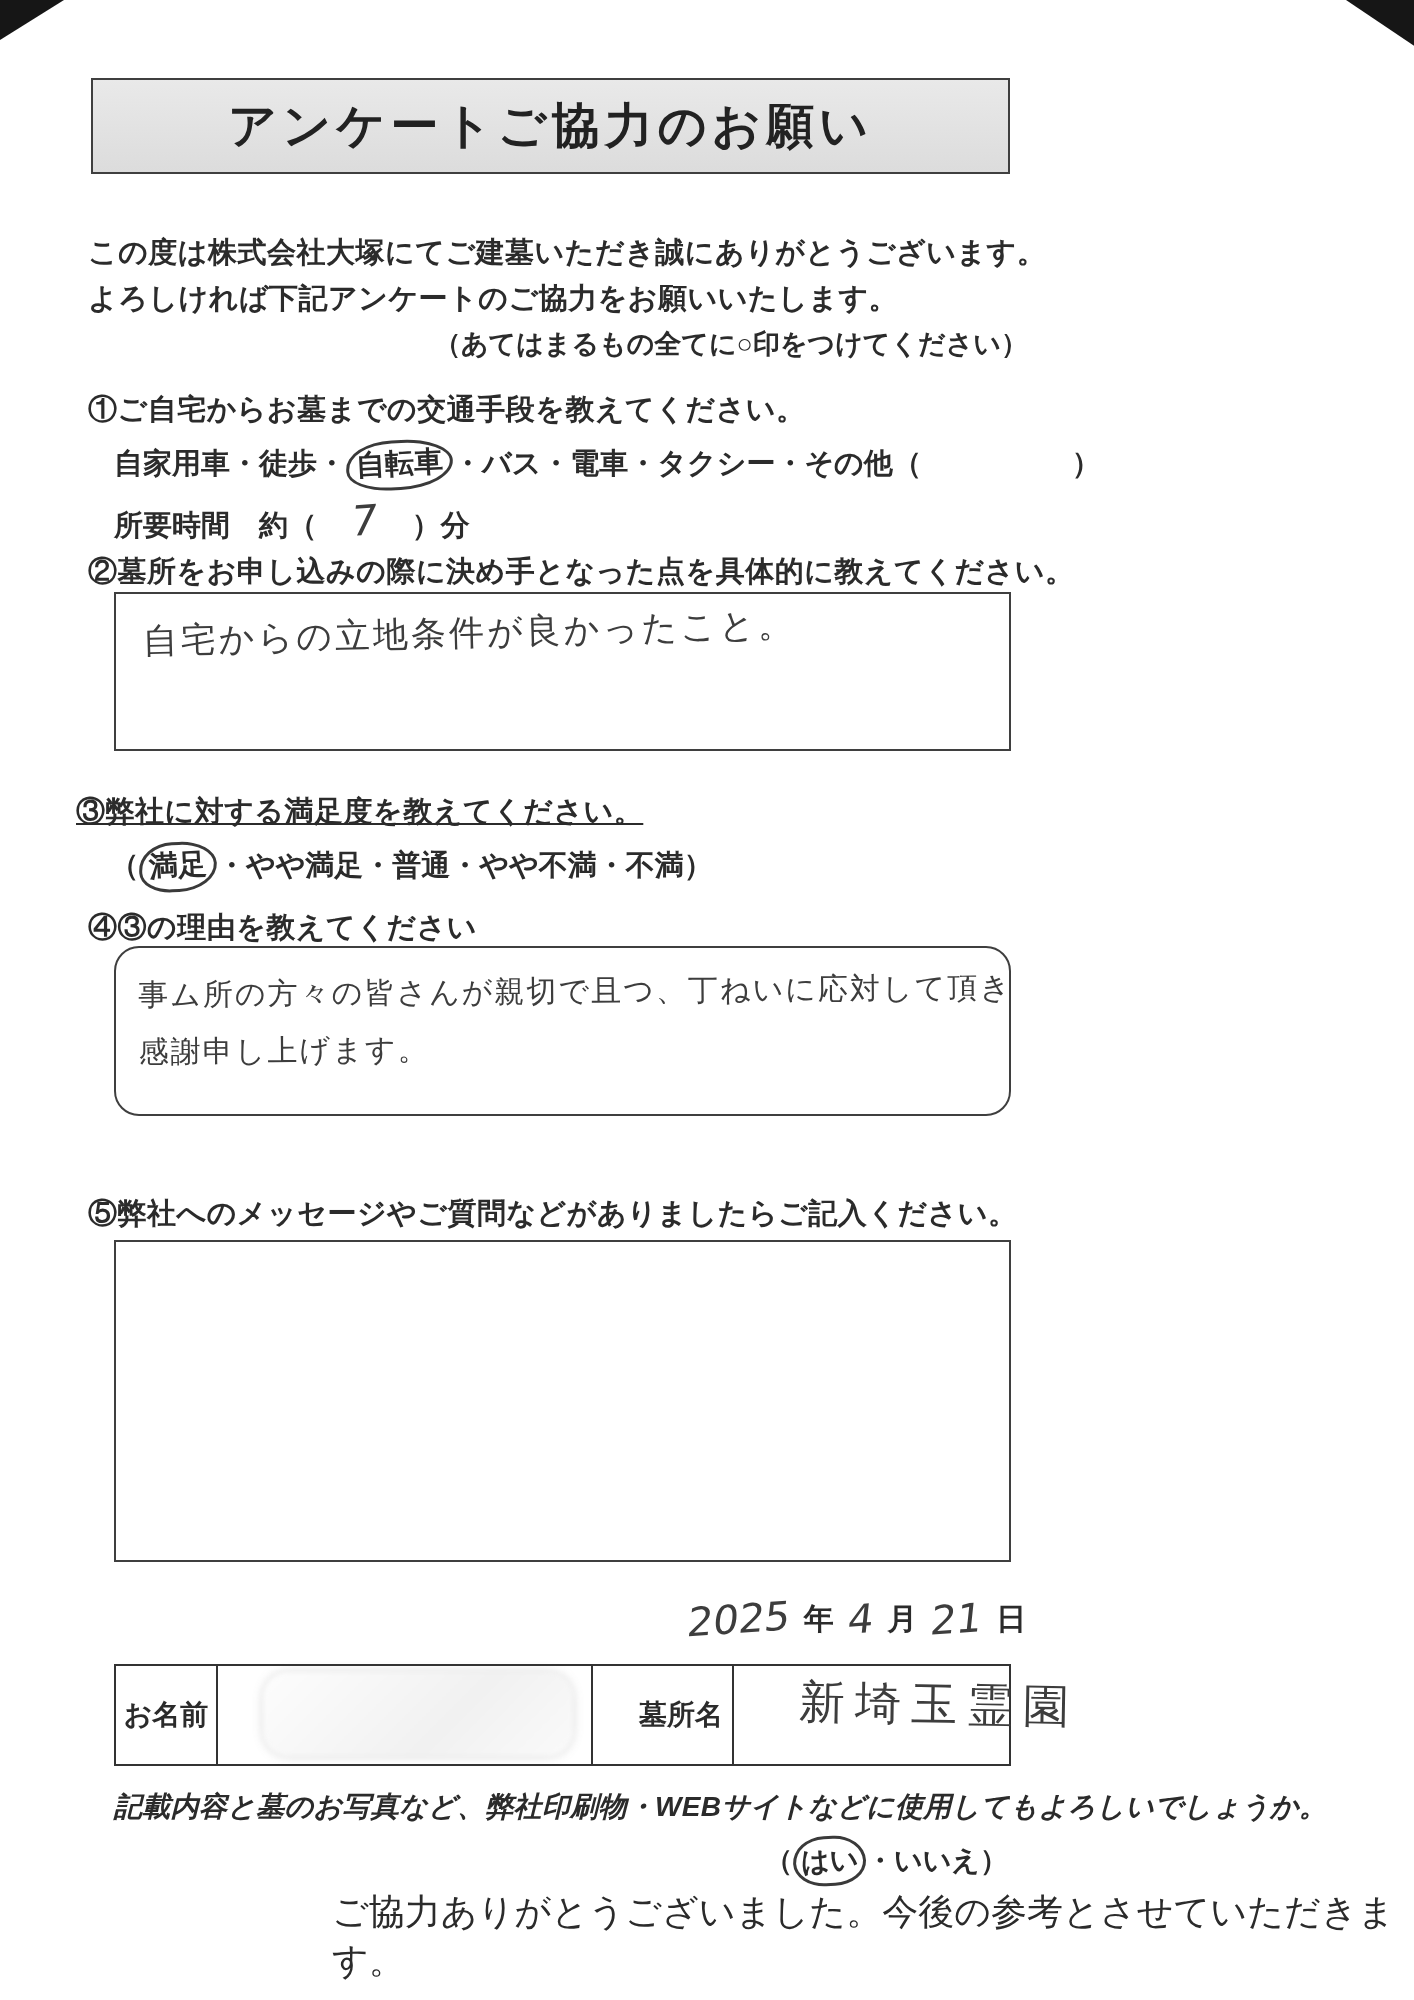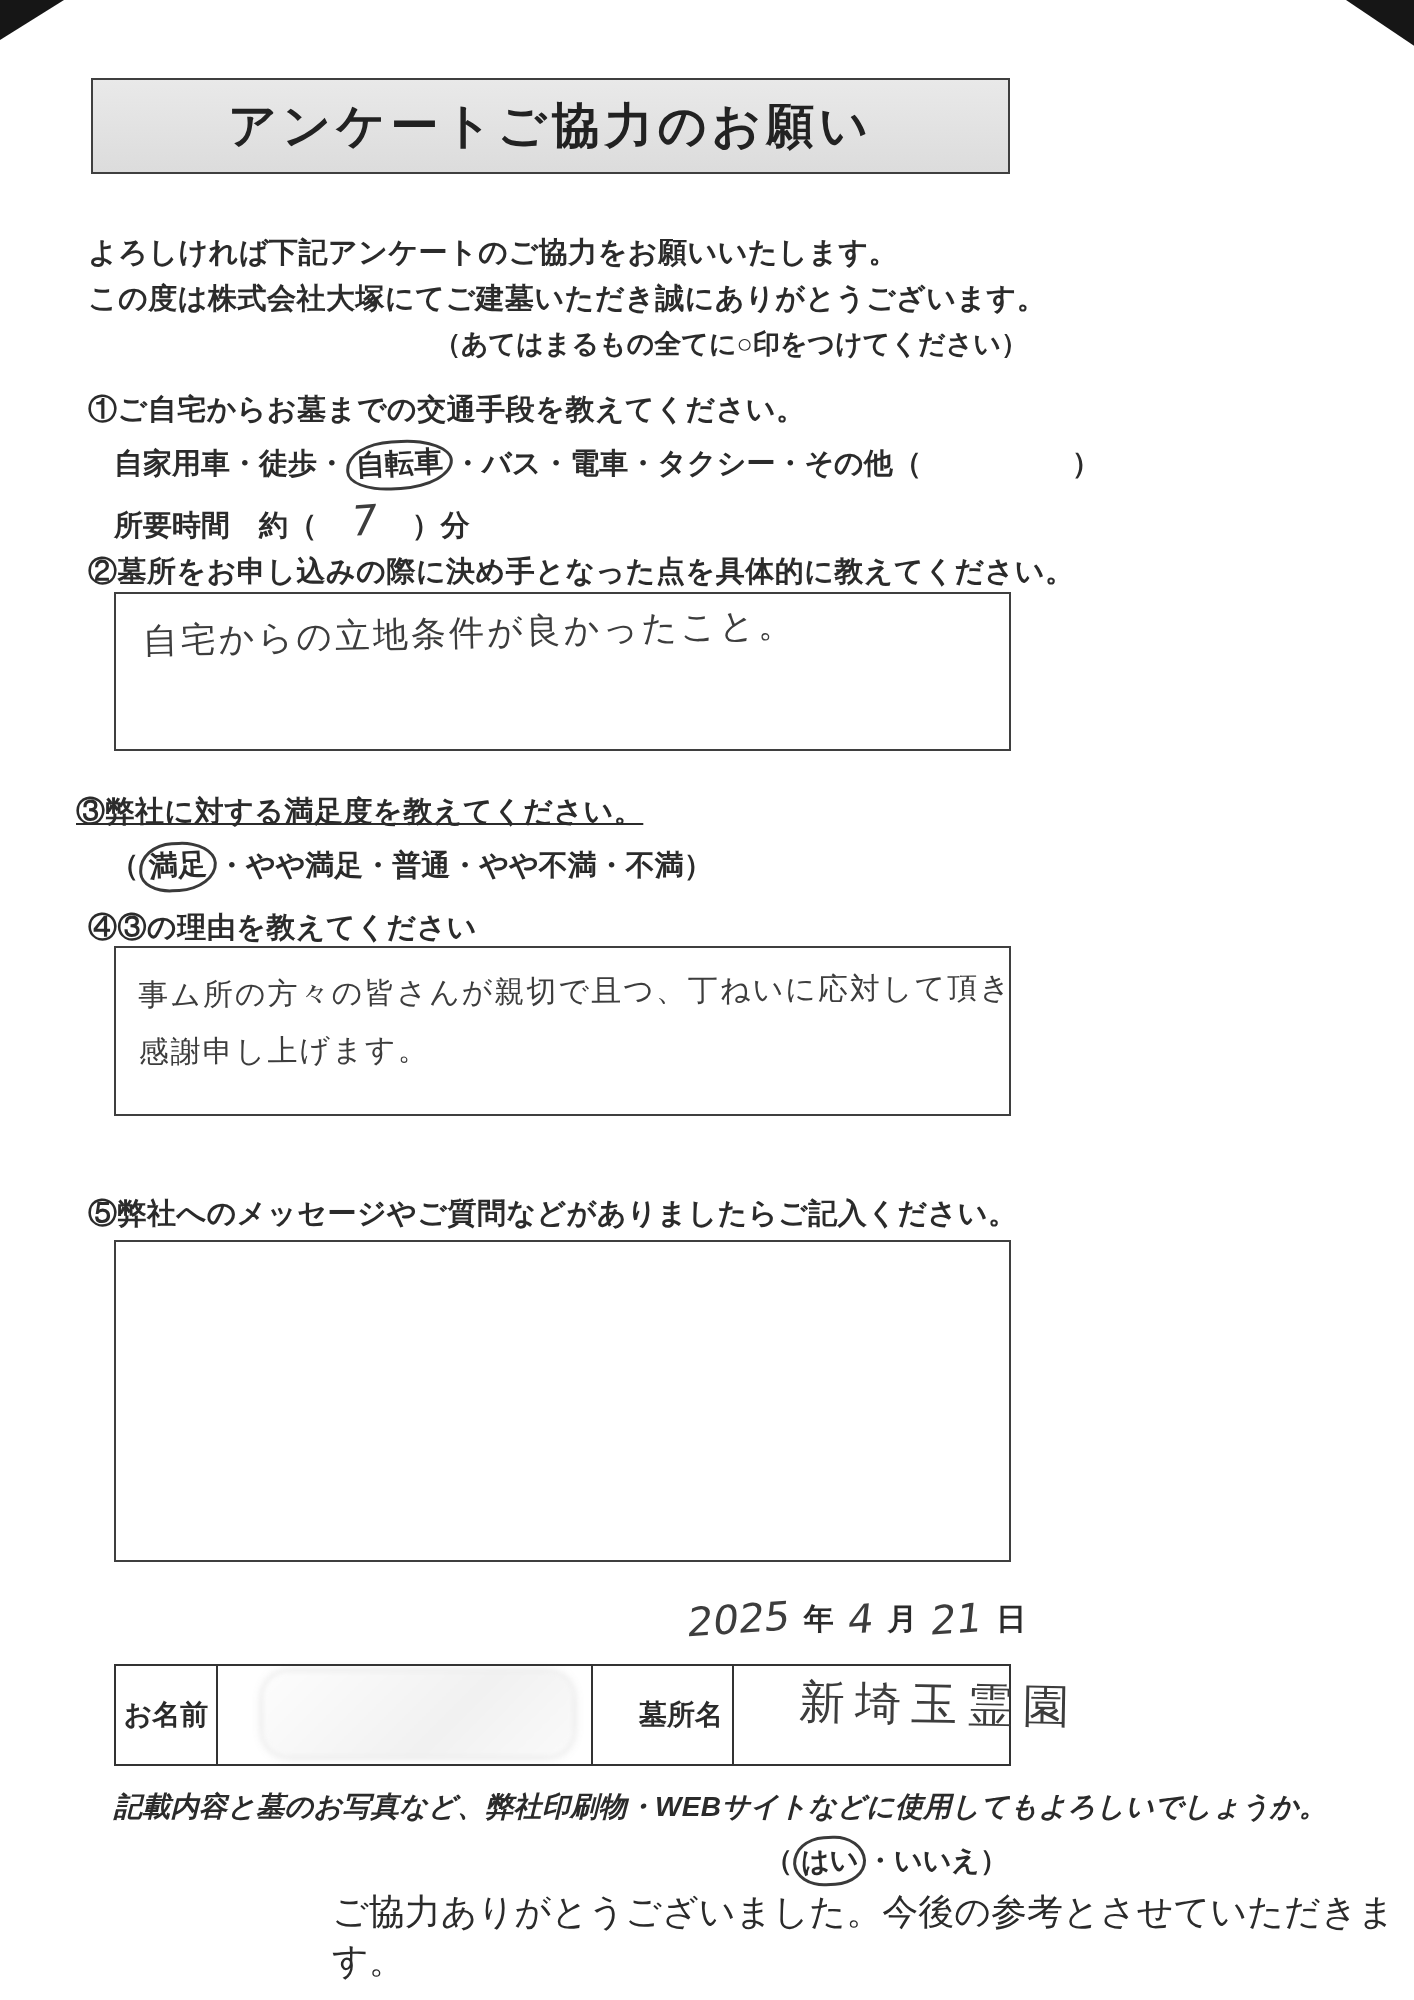--- a/index.html
+++ b/index.html
@@ -45,21 +45,21 @@
   .answer-box{position:absolute;left:114px;border:2px solid #3f3f3f;background:#fff;}
   .q2-heading{left:88px;top:552px;}
   .q2-box{top:592px;width:893px;height:155px;}
   .q2-answer{position:absolute;left:26px;top:24px;font-size:35px;letter-spacing:3px;
     transform:rotate(-1.5deg);transform-origin:left top;white-space:nowrap;}
 
   .q3-heading{left:76px;top:792px;text-decoration:underline;}
   .q3-options{position:absolute;left:110px;top:842px;font-size:29px;font-weight:600;}
 
   .q4-heading{left:88px;top:908px;}
-  .q4-box{top:946px;width:893px;height:166px;}
+  .q4-box{top:946px;width:893px;height:166px;border-radius:25px;}
   .q4-answer{position:absolute;left:22px;top:18px;font-size:30px;letter-spacing:2px;line-height:1.9;
     transform:rotate(-0.5deg);transform-origin:left top;white-space:nowrap;}
 
   .q5-heading{left:88px;top:1194px;}
   .q5-box{top:1240px;width:893px;height:318px;}
 
   .date-line{position:absolute;left:688px;top:1596px;font-size:30px;font-weight:600;
     display:flex;align-items:center;gap:14px;}
   .date-line .hand-num{font-size:40px;}
 
@@ -87,22 +87,22 @@
 <div class="page">
 
   <div class="corner-tl"></div>
   <div class="corner-tr"></div>
 
   <div class="title-box">
     <h1>アンケートご協力のお願い</h1>
   </div>
 
   <div class="intro printed">
+    <div>この度は株式会社大塚にてご建墓いただき誠にありがとうございます。</div>
     <div>よろしければ下記アンケートのご協力をお願いいたします。</div>
-    <div>この度は株式会社大塚にてご建墓いただき誠にありがとうございます。</div>
   </div>
 
   <div class="circle-note">（あてはまるもの全てに○印をつけてください）</div>
 
   <div class="q-heading q1-heading">①ご自宅からお墓までの交通手段を教えてください。</div>
   <div class="q1-options">
     <span>自家用車・徒歩・</span><span class="hand-circle">自転車</span><span>・バス・電車・タクシー・その他（</span><span class="paren-gap"></span><span>）</span>
   </div>
   <div class="q1-time">
     <span>所要時間　約（</span><span class="time-gap"></span><span class="hand hand-num">7</span><span class="time-gap"></span><span>）分</span>

